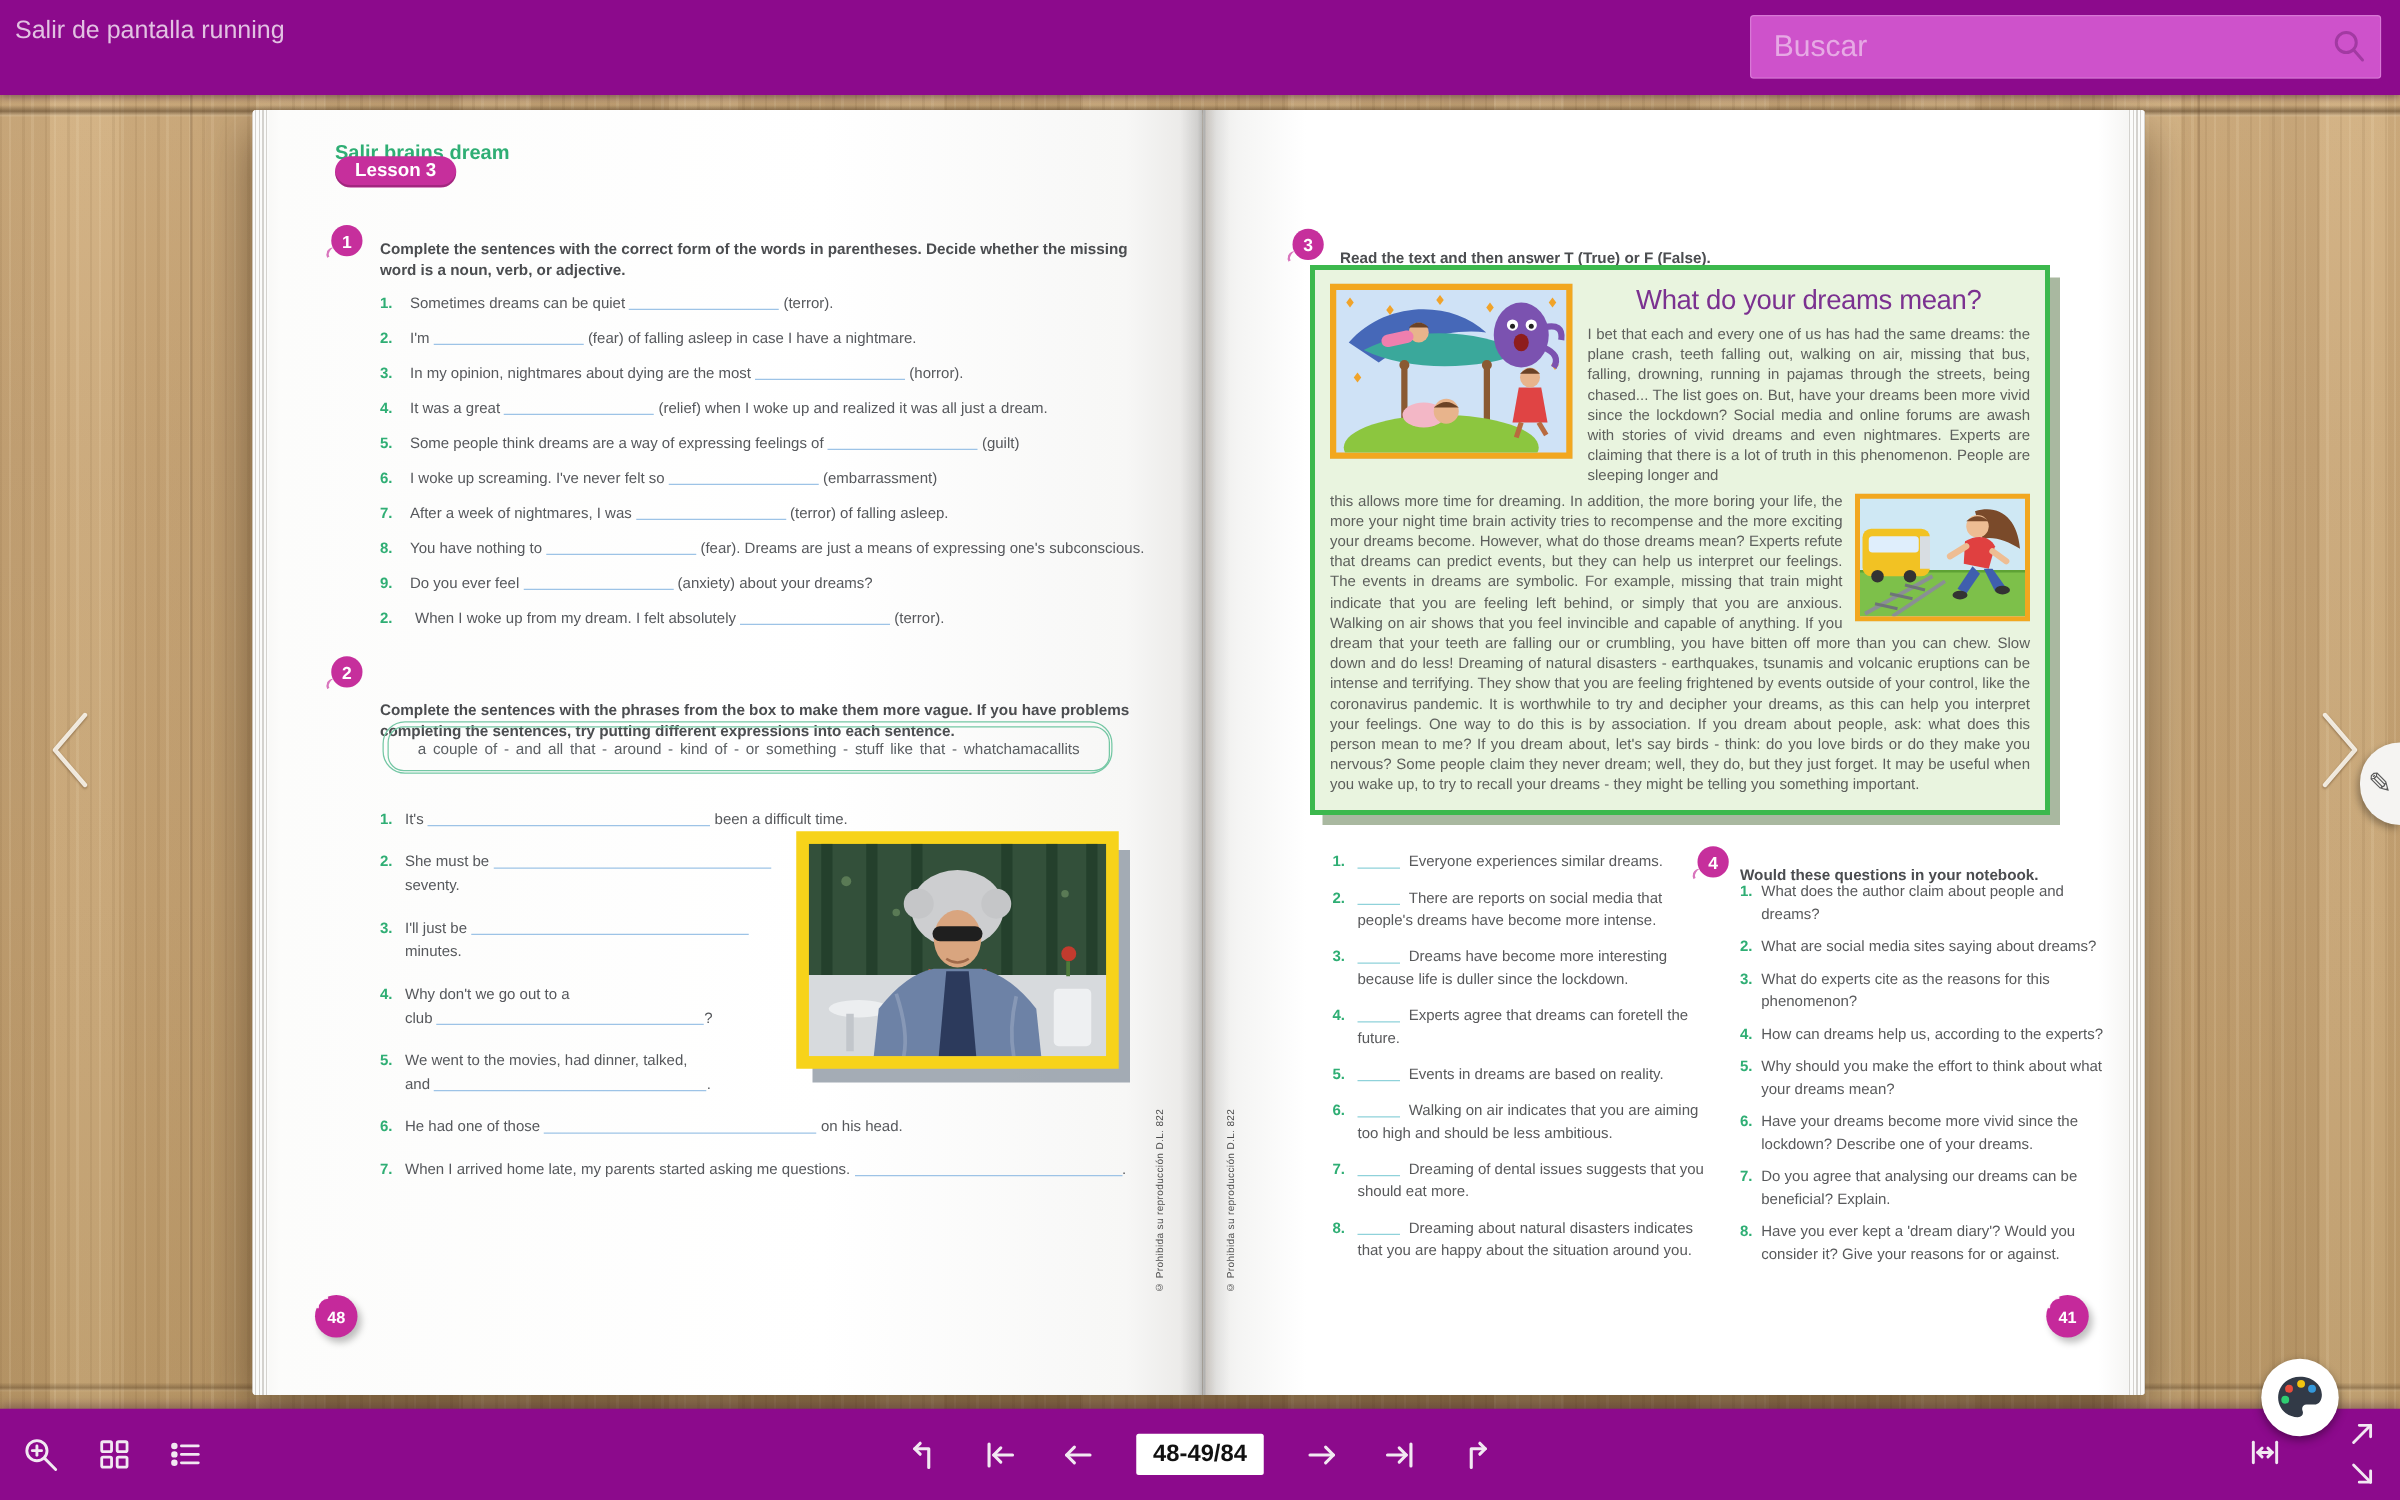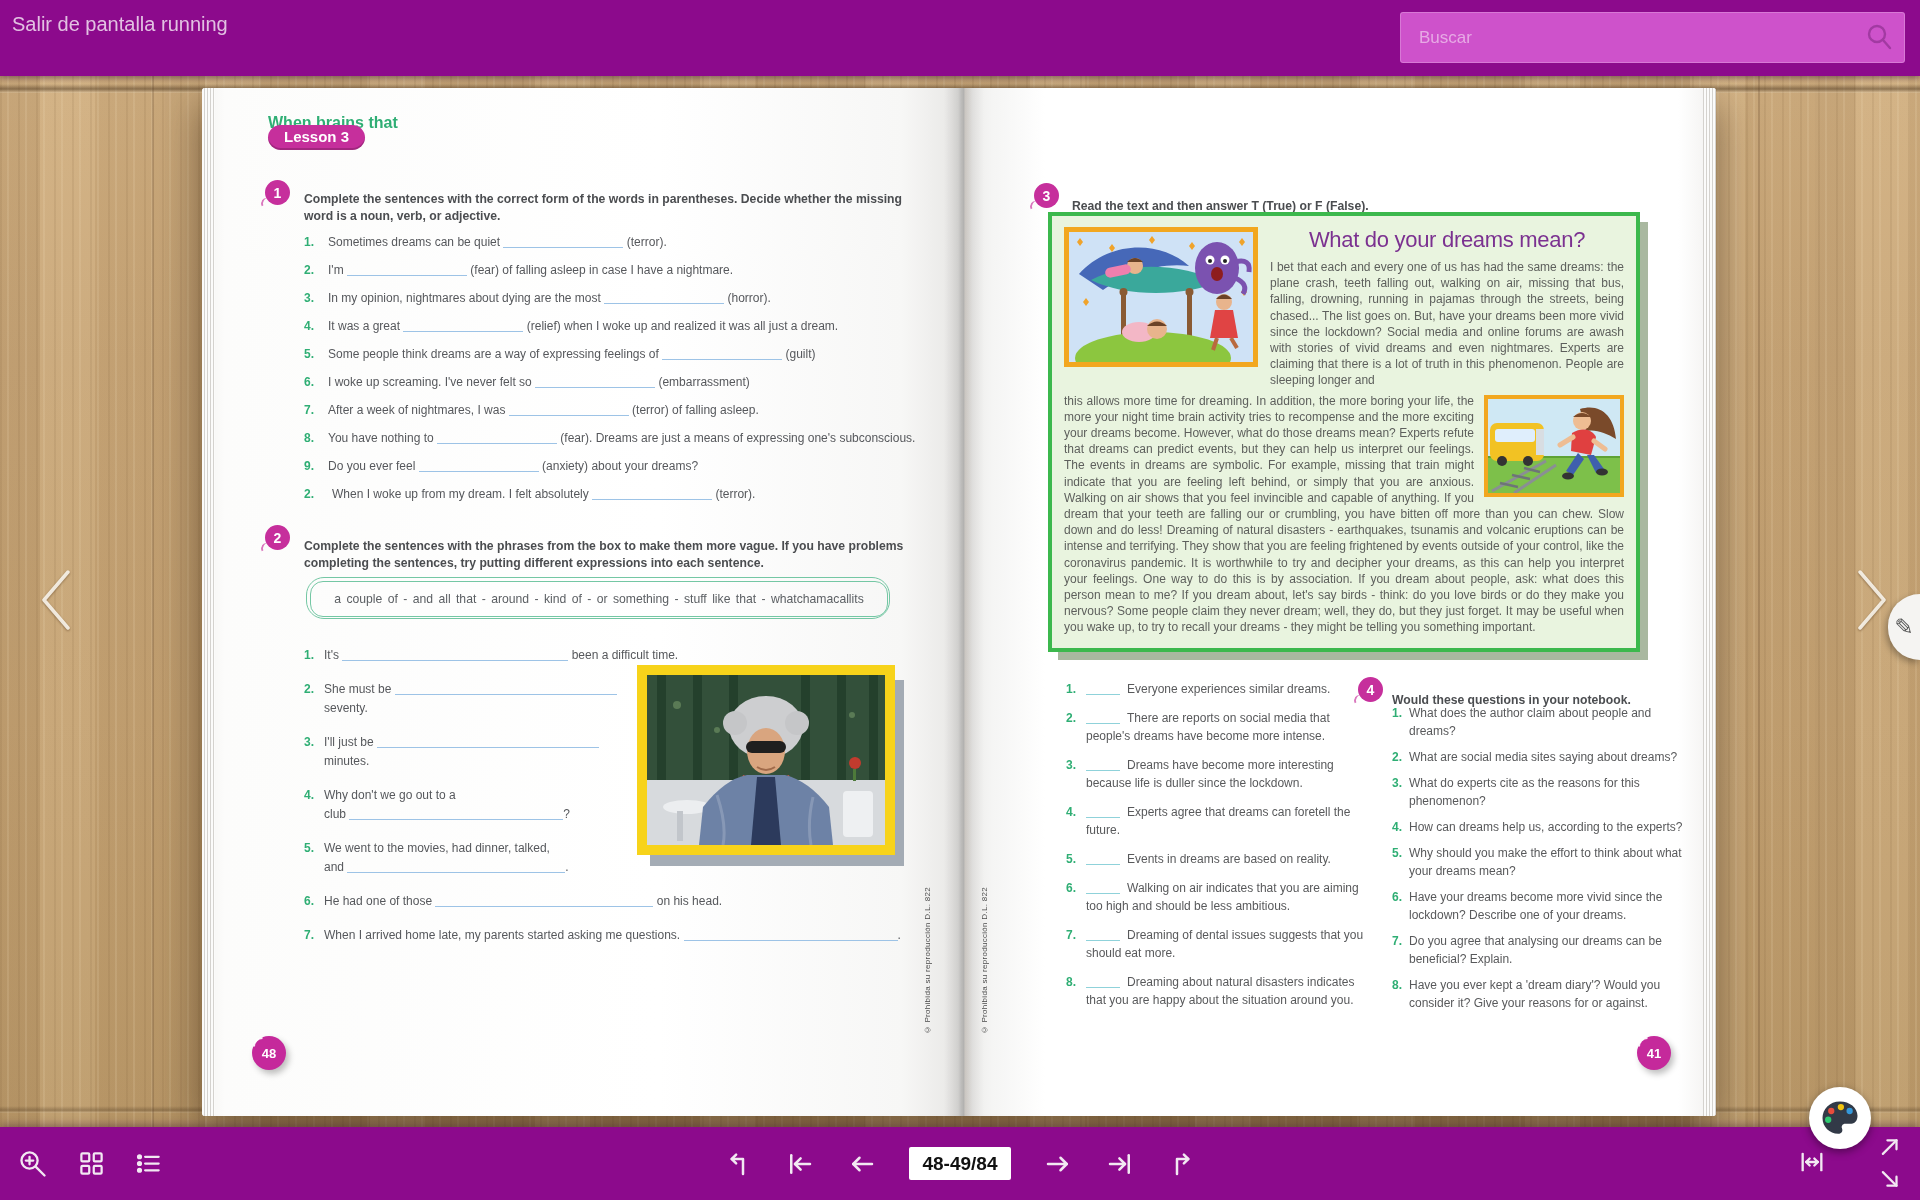--- a/index.html
+++ b/index.html
@@ -16,21 +16,21 @@
     background:linear-gradient(180deg,rgba(60,40,20,0),rgba(60,40,20,.30) 60%,rgba(255,240,210,.18) 100%);}
   .seam-a{position:absolute;top:0;bottom:0;left:152px;width:2px;background:rgba(80,55,30,.22);}
   .seam-b{position:absolute;top:0;bottom:0;left:1758px;width:2px;background:rgba(80,55,30,.22);}
   
   .topbar{position:absolute;top:0;left:0;right:0;height:76px;background:#8c0a8c;z-index:30;
           box-shadow:0 2px 6px rgba(40,0,40,.45);}
   .exit-label{position:absolute;left:12px;top:13px;font-size:20px;color:rgba(255,255,255,.75);cursor:pointer;}
   .search{position:absolute;left:1400px;top:12px;width:503px;height:49px;background:#ce52cb;
           border:1px solid rgba(255,255,255,.22);border-radius:3px;}
   .search input{position:absolute;left:16px;top:0;width:430px;height:47px;background:transparent;border:none;
-          outline:none;font-size:17px;color:#ffffff;font-family:inherit;}
+          outline:none;font-size:24px;color:#ffffff;font-family:inherit;}
   .search input::placeholder{color:rgba(255,255,255,.5);}
   .search .mag{position:absolute;right:10px;top:9px;}
   
   .book{position:absolute;left:202px;top:88px;width:1514px;height:1028px;z-index:10;
         filter:drop-shadow(0 16px 20px rgba(50,30,10,.55));}
   .page{position:absolute;top:0;height:1028px;}
   .page-left{left:0;width:760px;border-radius:3px 0 0 3px;
     background:linear-gradient(90deg,#f4f3f1 0,#fcfcfb 3%,#ffffff 60%,#f7f7f6 92%,#e7e6e4 100%);}
   .page-right{left:760px;width:754px;border-radius:0 3px 3px 0;
     background:linear-gradient(90deg,#e9e8e6 0,#f5f5f4 4%,#ffffff 11%,#ffffff 95%,#f1f0ee 100%);}
@@ -54,21 +54,21 @@
   .num{position:absolute;left:0;top:0;font-weight:700;color:#2fae74;}
   .blank{display:inline-block;height:10px;border-bottom:1.5px solid #9dc3e6;vertical-align:-2px;}
   .tfblank{display:inline-block;width:34px;height:10px;border-bottom:1.6px solid #8fd2da;margin-right:7px;vertical-align:-2px;}
   
   #ex1-head{position:absolute;left:102px;top:91px;width:600px;}
   #ex1-badge{left:63px;top:92px;}
   #ex1-list{left:102px;top:146px;width:655px;font-size:12px;color:#56585c;}
   #ex1-list li{padding-left:24px;margin-bottom:11px;line-height:17px;}
   #ex1-list li.wide{padding-left:28px;}
   #ex2-badge{left:63px;top:437px;}
-  #ex2-head{position:absolute;left:102px;top:438px;width:600px;}
+  #ex2-head{position:absolute;left:102px;top:460px;width:600px;}
   .wordbox{position:absolute;left:104px;top:489px;width:584px;height:42px;border:1.6px solid #74c7a4;
            border-radius:18px;padding:3px;box-sizing:border-box;}
   .wordbox-inner{width:100%;height:100%;border:1.4px solid #74c7a4;border-radius:13px;display:flex;
            align-items:center;justify-content:center;font-size:12.2px;color:#5b5f63;word-spacing:2px;}
   #ex2-list{left:102px;top:558px;width:662px;font-size:12px;color:#56585c;}
   #ex2-list li{padding-left:20px;margin-bottom:15px;line-height:19px;}
   .photo{position:absolute;left:435px;top:577px;width:258px;height:190px;background:#f7d31a;
          box-shadow:11px 13px 0 -2px rgba(148,158,168,.85);}
   .photo svg{position:absolute;left:10px;top:10px;}
   .pagenum{position:absolute;width:34px;height:34px;border-radius:50%;background:#c5299b;color:#fff;
@@ -140,21 +140,21 @@
         <circle cx="13" cy="12" r="8"></circle>
           <line x1="19" y1="18" x2="26" y2="26"></line>
       </svg>
     </div>
   </header>
 
   <div class="book">
 
     <section class="page page-left">
       <div class="edge-left"></div>
-      <h2 class="topic">When brains that</h2>
+      <h2 class="topic">Salir brains dream</h2>
       <div class="pill">Lesson 3</div>
 
       <div class="badge" id="ex1-badge">1</div>
       <p class="instr" id="ex1-head">Complete the sentences with the correct form of the words in parentheses. Decide whether the missing word is a noun, verb, or adjective.</p>
       <ul class="itemlist" id="ex1-list">
           <li><span class="num">1.</span>Sometimes dreams can be quiet <span class="blank" style="width: 120px;"></span> (terror).</li>
           <li><span class="num">2.</span>I'm <span class="blank" style="width: 120px;"></span> (fear) of falling asleep in case I have a nightmare.</li>
           <li><span class="num">3.</span>In my opinion, nightmares about dying are the most <span class="blank" style="width: 120px;"></span> (horror).</li>
           <li><span class="num">4.</span>It was a great <span class="blank" style="width: 120px;"></span> (relief) when I woke up and realized it was all just a dream.</li>
           <li><span class="num">5.</span>Some people think dreams are a way of expressing feelings of <span class="blank" style="width: 120px;"></span> (guilt)</li>

